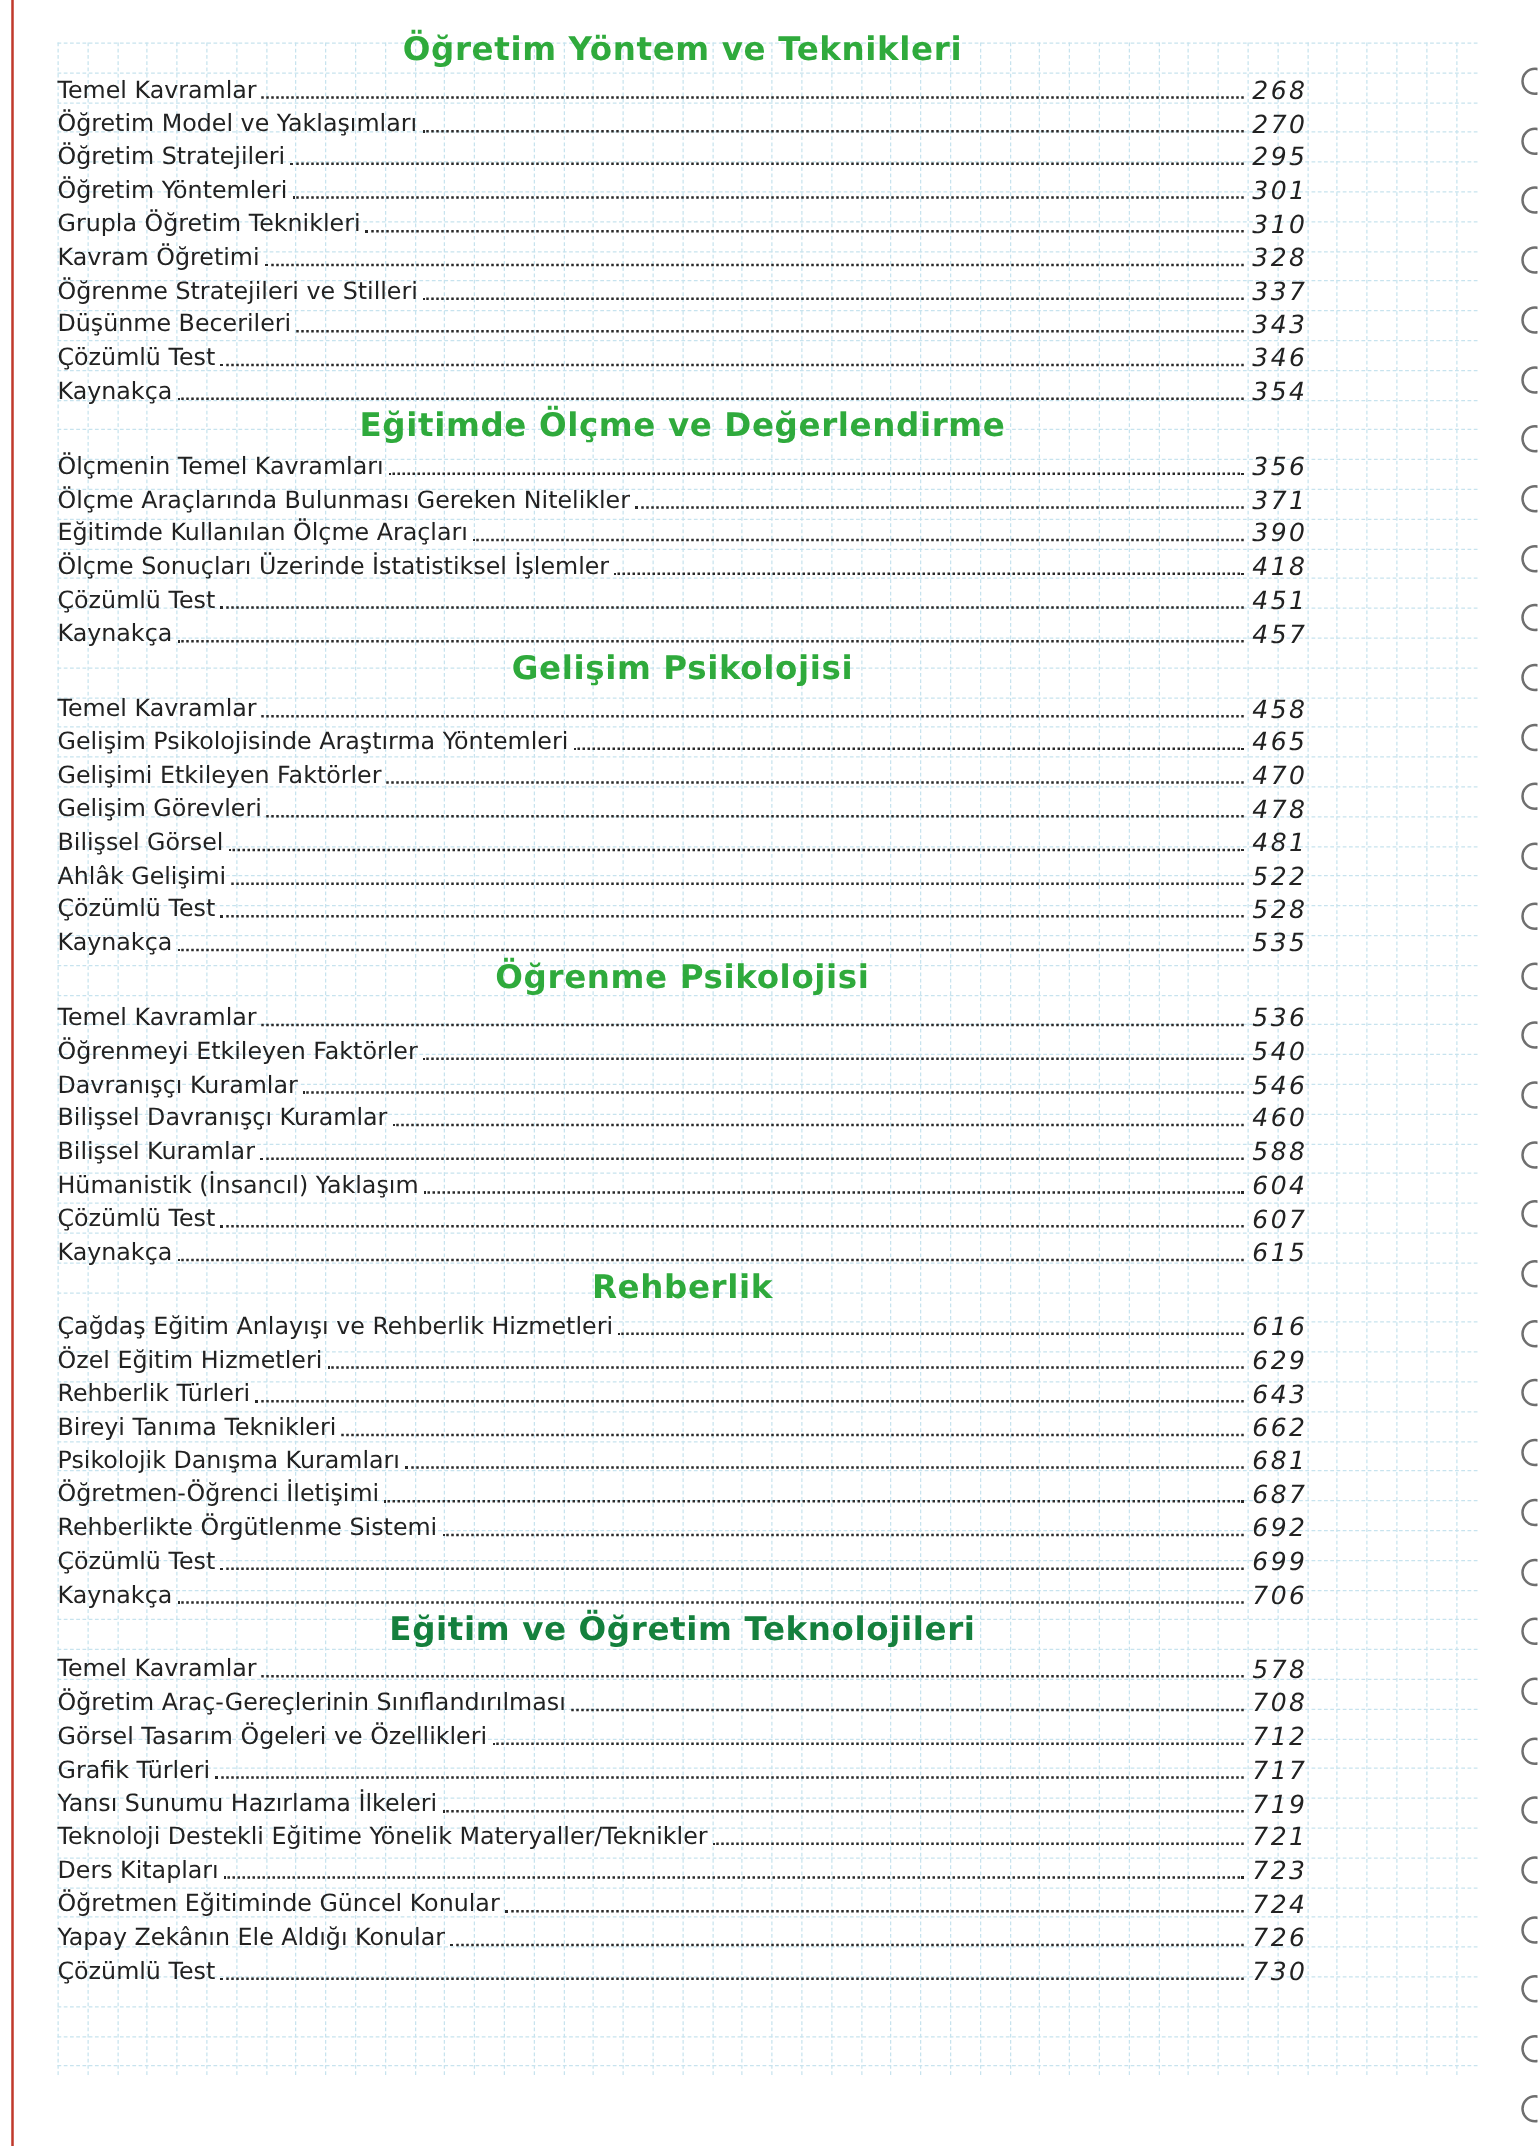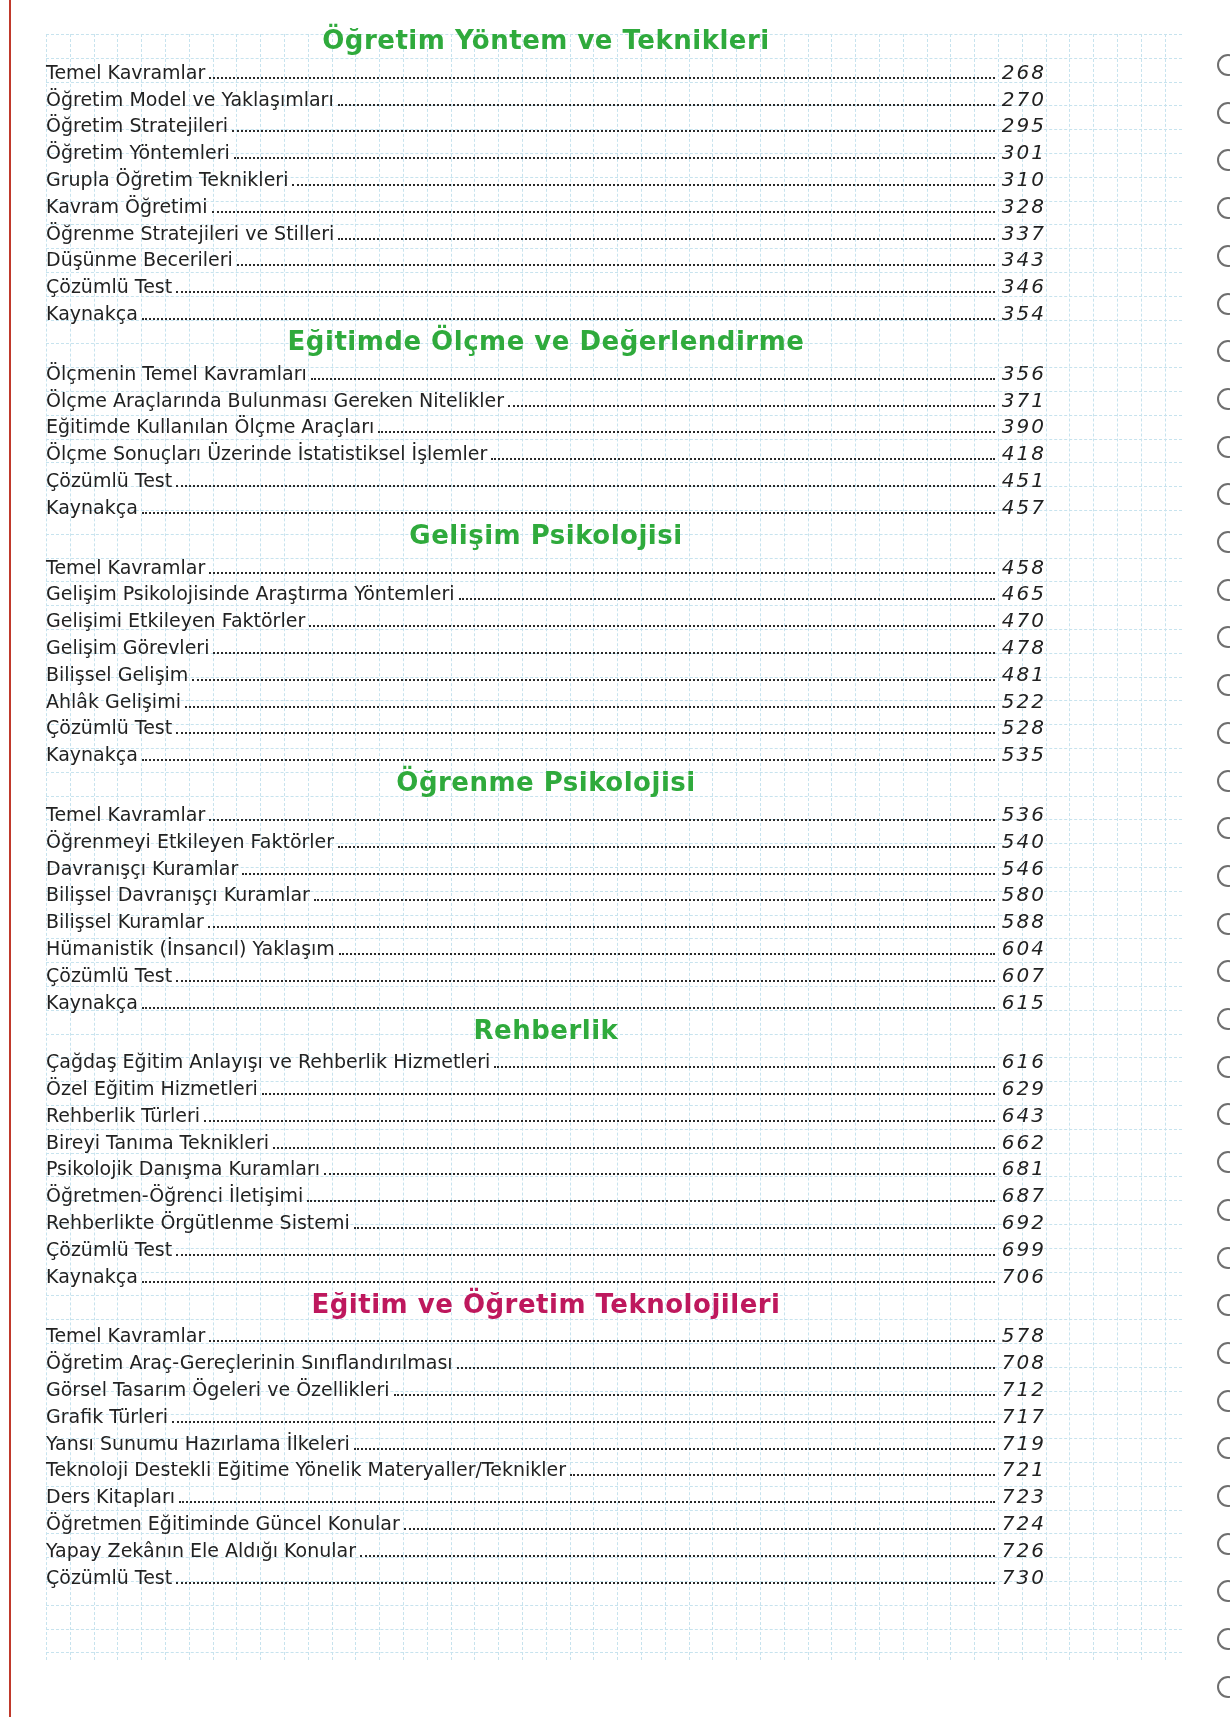--- a/index.html
+++ b/index.html
@@ -300,21 +300,21 @@
         <span class="toc-label">Gelişimi Etkileyen Faktörler</span>
         <span class="toc-leader"></span>
         <span class="toc-page">470</span>
       </div>
       <div class="toc-entry">
         <span class="toc-label">Gelişim Görevleri</span>
         <span class="toc-leader"></span>
         <span class="toc-page">478</span>
       </div>
       <div class="toc-entry">
-        <span class="toc-label">Bilişsel Gelişim</span>
+        <span class="toc-label">Bilişsel Görsel</span>
         <span class="toc-leader"></span>
         <span class="toc-page">481</span>
       </div>
       <div class="toc-entry">
         <span class="toc-label">Ahlâk Gelişimi</span>
         <span class="toc-leader"></span>
         <span class="toc-page">522</span>
       </div>
       <div class="toc-entry">
         <span class="toc-label">Çözümlü Test</span>
@@ -338,21 +338,21 @@
         <span class="toc-page">540</span>
       </div>
       <div class="toc-entry">
         <span class="toc-label">Davranışçı Kuramlar</span>
         <span class="toc-leader"></span>
         <span class="toc-page">546</span>
       </div>
       <div class="toc-entry">
         <span class="toc-label">Bilişsel Davranışçı Kuramlar</span>
         <span class="toc-leader"></span>
-        <span class="toc-page">580</span>
+        <span class="toc-page">460</span>
       </div>
       <div class="toc-entry">
         <span class="toc-label">Bilişsel Kuramlar</span>
         <span class="toc-leader"></span>
         <span class="toc-page">588</span>
       </div>
       <div class="toc-entry">
         <span class="toc-label">Hümanistik (İnsancıl) Yaklaşım</span>
         <span class="toc-leader"></span>
         <span class="toc-page">604</span>
@@ -406,21 +406,21 @@
       <div class="toc-entry">
         <span class="toc-label">Çözümlü Test</span>
         <span class="toc-leader"></span>
         <span class="toc-page">699</span>
       </div>
       <div class="toc-entry">
         <span class="toc-label">Kaynakça</span>
         <span class="toc-leader"></span>
         <span class="toc-page">706</span>
       </div>
-      <div class="section-header" style="color: #be185d;">Eğitim ve Öğretim Teknolojileri</div>
+      <div class="section-header" style="color: #15803d;">Eğitim ve Öğretim Teknolojileri</div>
       <div class="toc-entry">
         <span class="toc-label">Temel Kavramlar</span>
         <span class="toc-leader"></span>
         <span class="toc-page">578</span>
       </div>
       <div class="toc-entry">
         <span class="toc-label">Öğretim Araç-Gereçlerinin Sınıflandırılması</span>
         <span class="toc-leader"></span>
         <span class="toc-page">708</span>
       </div>

